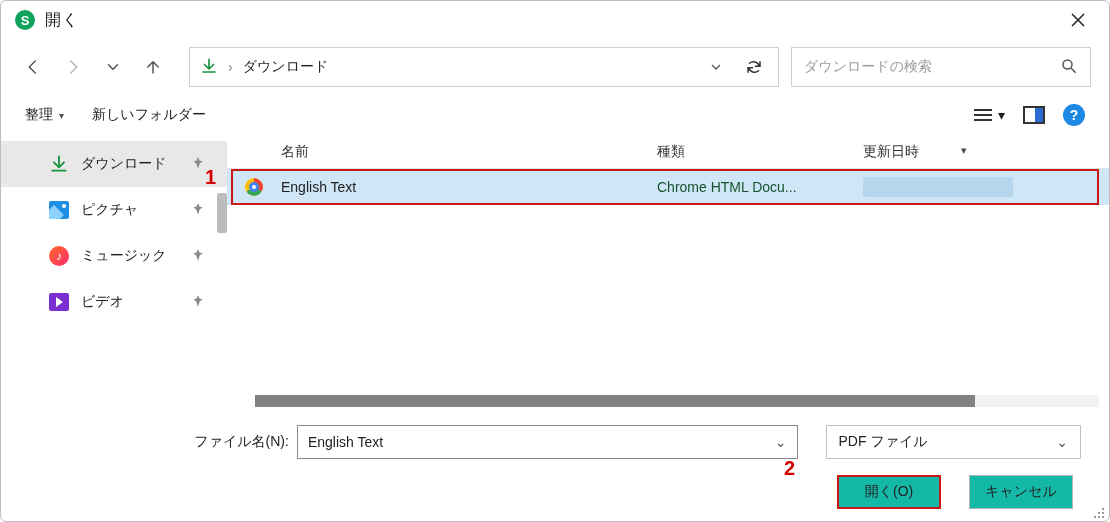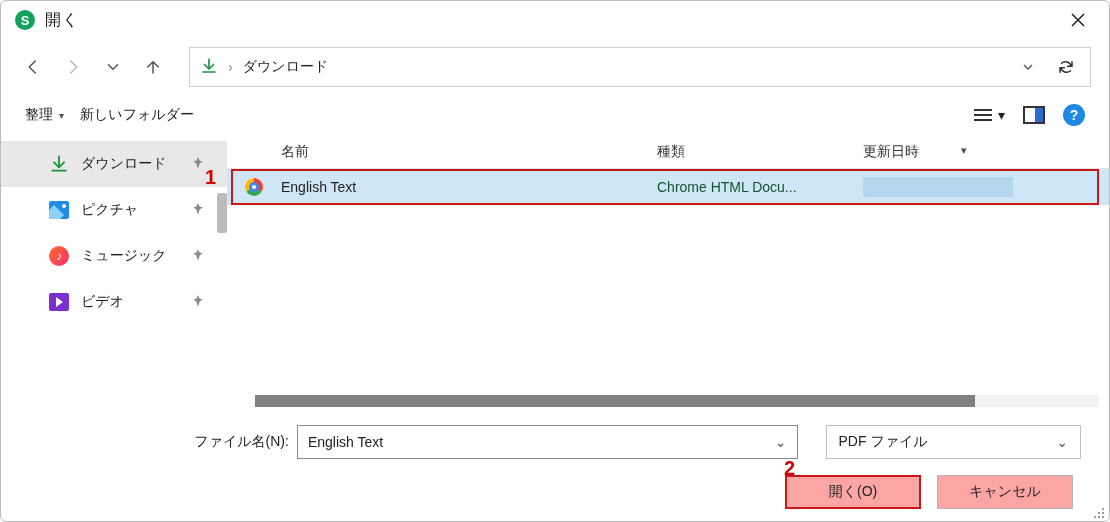--- a/index.html
+++ b/index.html
@@ -23,21 +23,21 @@
 .addressbar .dl-icon svg { width: 18px; height: 18px; }
 .addressbar .sep { color: #888; }
 .addressbar .crumb { color: #222; }
 .addressbar .flex { flex: 1; }
 .addressbar .chev, .addressbar .refresh { width: 28px; display: flex; justify-content: center; cursor: pointer; color: #555; }
 .searchbox { width: 300px; height: 40px; border: 1px solid #d0d0d0; display: flex; align-items: center; padding: 0 12px; color: #9a9a9a; }
 .searchbox .ph { flex: 1; }
 .searchbox .sicon svg { width: 18px; height: 18px; stroke: #555; stroke-width: 2; fill: none; }
 
 
-.toolrow { height: 40px; display: flex; align-items: center; padding: 0 24px 0 24px; gap: 16px; }
+.toolrow { height: 40px; display: flex; align-items: center; padding: 0 24px 0 24px; gap: 28px; }
 .toolrow .toolbtn { display: flex; align-items: center; gap: 6px; cursor: pointer; color: #222; }
 .toolrow .toolbtn .caret { font-size: 10px; color: #555; }
 .toolrow .spacer { flex: 1; }
 .toolrow .right-icons { display: flex; align-items: center; gap: 18px; }
 .toolrow .viewbtn { display: flex; align-items: center; gap: 6px; cursor: pointer; }
 .toolrow .viewbtn .lines { display: flex; flex-direction: column; gap: 3px; }
 .toolrow .viewbtn .lines span { width: 18px; height: 2px; background: #333; }
 .toolrow .panebtn { width: 22px; height: 18px; border: 2px solid #333; position: relative; cursor: pointer; }
 .toolrow .panebtn::after { content: ""; position: absolute; right: 0; top: 0; bottom: 0; width: 8px; background: #2d6bd1; }
 .toolrow .help { width: 22px; height: 22px; border-radius: 50%; background: #1e88e5; color: #fff; display: flex; align-items: center; justify-content: center; font-weight: bold; font-size: 14px; cursor: pointer; }
@@ -79,21 +79,21 @@
 
 .bottom { padding: 10px 28px 12px 0; }
 .fn-row { display:flex; align-items:center; gap:8px; padding-left: 180px; margin-bottom: 16px;}
 .fn-label { width: 110px; text-align:right; }
 .fn-input { width: 510px; height:34px; border:1px solid #8a8a8a; display:flex; align-items:center; padding:0 10px; justify-content:space-between; cursor:text;}
 .fn-input .caret { color:#555; }
 .ft-select { width: 260px; height:34px; border:1px solid #c0c0c0; display:flex; align-items:center; padding:0 12px; justify-content:space-between; cursor:pointer; margin-left: 20px;}
 .ft-select .caret { color:#555; }
 
 .btn-row { display:flex; justify-content:flex-end; gap:16px; padding-right: 8px; position:relative;}
-.btn { width: 136px; height:34px; border:1px solid #b5b5b5; background:#fca5a5; display:flex; align-items:center; justify-content:center; cursor:pointer;}
+.btn { width: 104px; height:34px; border:1px solid #b5b5b5; background:#14b8a6; display:flex; align-items:center; justify-content:center; cursor:pointer;margin-left:12px;}
 .btn.primary { border:2px solid #c91818; }
 .annot2 { position:absolute; left: 783px; top:-18px; color:#d40000; font-weight:bold; font-size:20px;}
 
 .grip { position:absolute; right:3px; bottom:1px; width:14px; height:14px; }
 .grip svg { width:14px; height:14px; }
 
 
 .dl-arrow { stroke:#18923f; fill:none; stroke-width:2.2; stroke-linecap:round; stroke-linejoin:round;}
 .doc-icon { width:18px; height:20px; background:#3b72d6; border-radius:2px; position:relative;}
 .doc-icon::after { content:""; position:absolute; left:3px; right:3px; top:4px; height:2px; background:#fff; box-shadow: 0 4px 0 #fff, 0 8px 0 #fff;}
@@ -157,20 +157,27 @@
             <path d="M6 9 L12 15 L18 9"></path>
           </svg>
         </span>
       <span class="refresh">
           <svg viewBox="0 0 24 24" width="18" height="18" fill="none" stroke="#333" stroke-width="2" stroke-linecap="round">
             <path d="M20 5 V11 H14 M4 19 V13 H10 M19 11 A8 8 0 0 0 6 7 M5 13 A8 8 0 0 0 18 17"></path>
           </svg>
         </span>
     </div>
 
+    <div class="searchbox">
+      <span class="ph">ダウンロードの検索</span>
+      <span class="sicon"><svg viewBox="0 0 24 24">
+            <circle cx="10" cy="10" r="6"></circle>
+            <path d="M15 15 L21 21"></path>
+          </svg></span>
+    </div>
   </div>
 
   <div class="toolrow">
     <div class="toolbtn">
       <span>整理</span>
         <span class="caret">▾</span>
     </div>
     <div class="toolbtn">
       <span>新しいフォルダー</span>
     </div>

